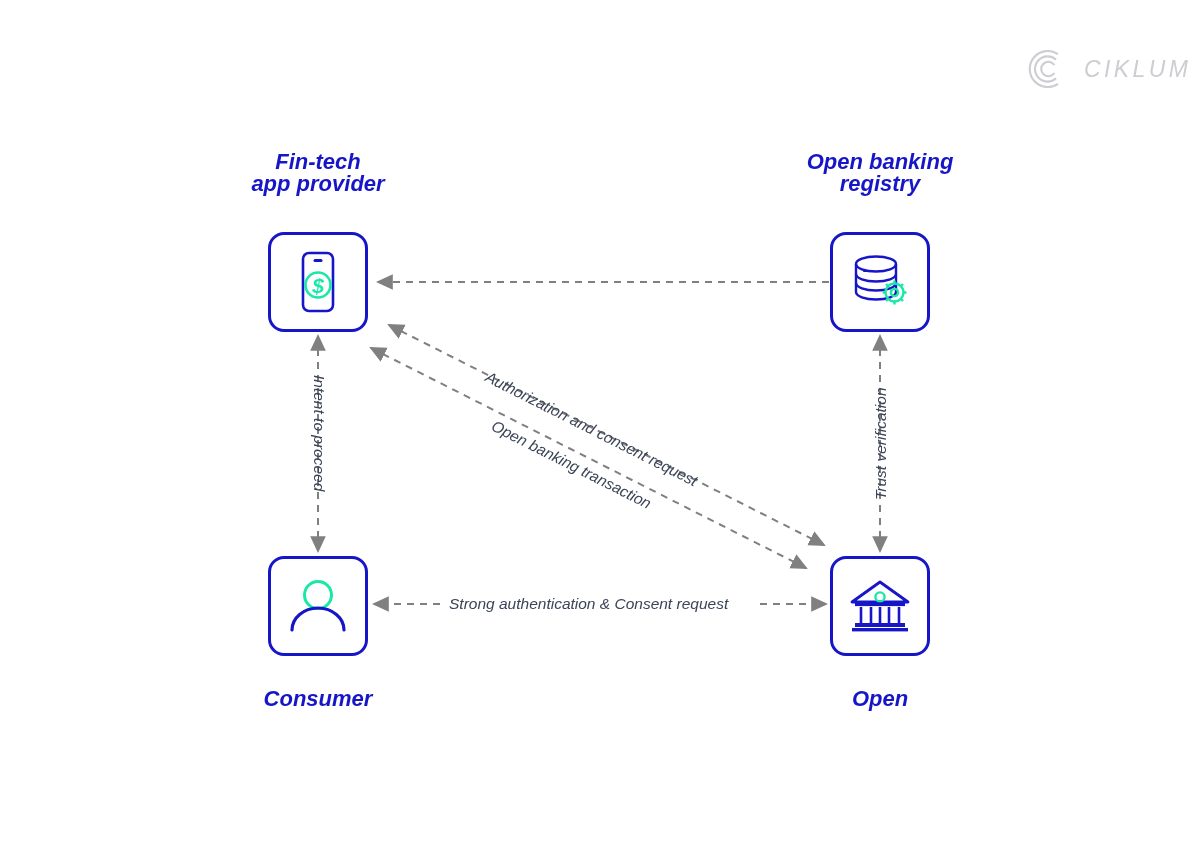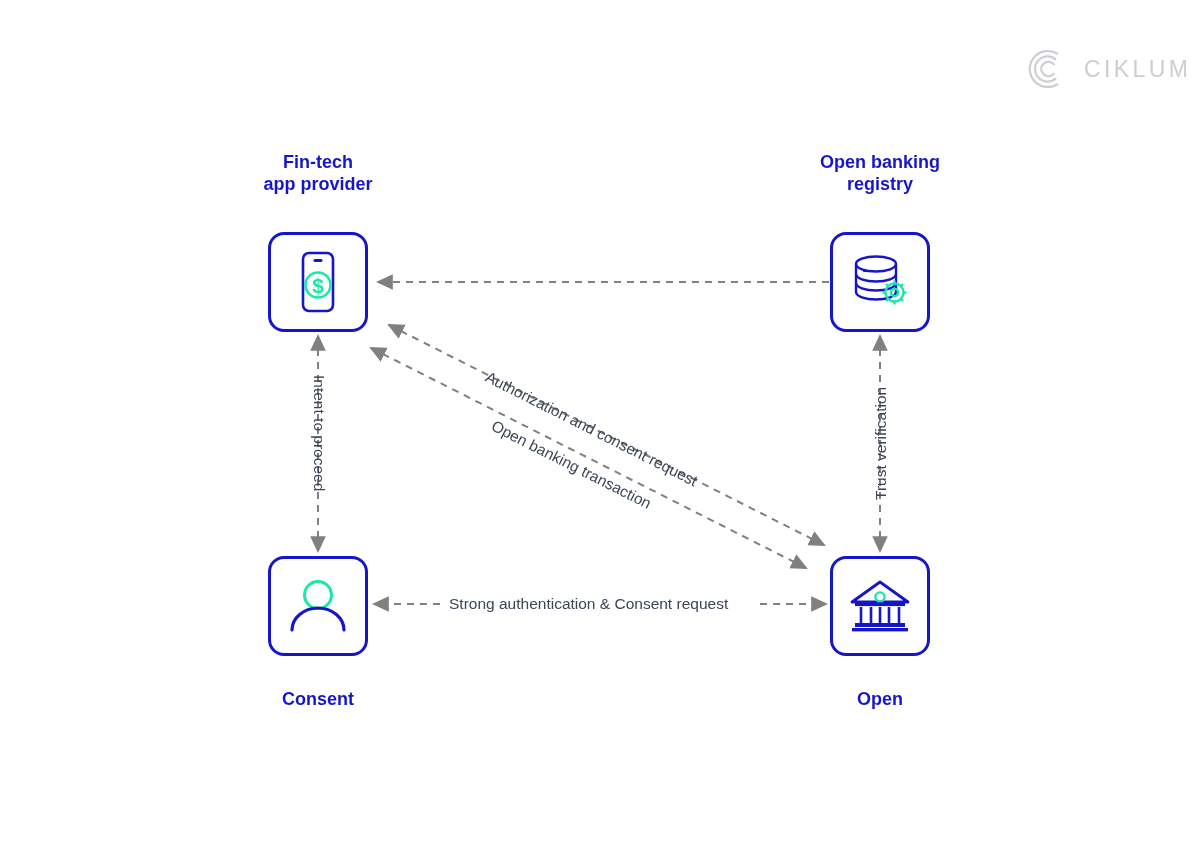--- a/index.html
+++ b/index.html
@@ -12,20 +12,21 @@
     height: 862px;
     font-family: "Liberation Sans", sans-serif;
     overflow: hidden;
     position: relative;
   }
   #canvas {
     position: relative;
     width: 1200px;
     height: 861px;
     background: #ffffff;
+    font-style: italic;
   }
   svg.layer {
     position: absolute;
     top: 0;
     left: 0;
     width: 1200px;
     height: 862px;
     overflow: visible;
   }
 
@@ -65,21 +66,21 @@
     display: flex;
     align-items: center;
     justify-content: center;
   }
   .node svg { display: block; }
 
   
   .node-title {
     position: absolute;
     color: #1616c8;
-    font-size: 18px;
+    font-size: 22px;
     font-weight: bold;
     line-height: 22px;
     text-align: center;
     white-space: pre-line;
     width: 260px;
   }
 
   
   .edge-label {
     position: absolute;
@@ -187,21 +188,21 @@
     </svg>
   </div>
 
   <div class="node" style="left:268px; top:556px;">
     <svg width="62" height="58" viewBox="0 0 62 58">
       <circle cx="31" cy="18" r="13.5" fill="none" stroke="#19e8a6" stroke-width="3"></circle>
       <path d="M5 53 A26 22 0 0 1 57 53" fill="none" stroke="#1616c8" stroke-width="3.2" stroke-linecap="round"></path>
     </svg>
   </div>
 
-  <div class="node-title" style="left:188px; top:688px;">Consent</div>
+  <div class="node-title" style="left:188px; top:688px;">Consumer</div>
 
   <div class="node" style="left:830px; top:556px;">
     <svg width="62" height="56" viewBox="0 0 62 56">
       <path d="M31 4 L59 24 L3 24 Z" fill="none" stroke="#1616c8" stroke-width="2.8" stroke-linejoin="round"></path>
       <circle cx="31" cy="19" r="4.6" fill="none" stroke="#19e8a6" stroke-width="2.4"></circle>
       <rect x="6" y="24.5" width="50" height="3.6" fill="#1616c8"></rect>
       <g fill="none" stroke="#1616c8" stroke-width="2.6">
         <line x1="12" y1="29" x2="12" y2="45"></line>
         <line x1="22" y1="29" x2="22" y2="45"></line>
         <line x1="31" y1="29" x2="31" y2="45"></line>

